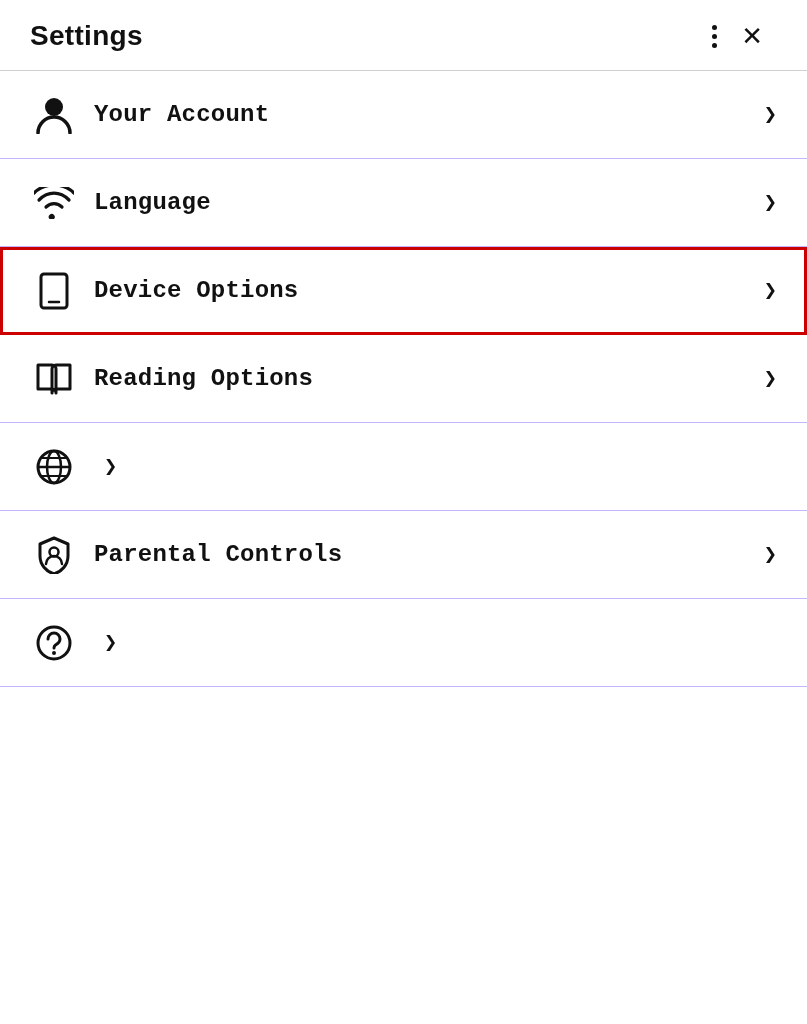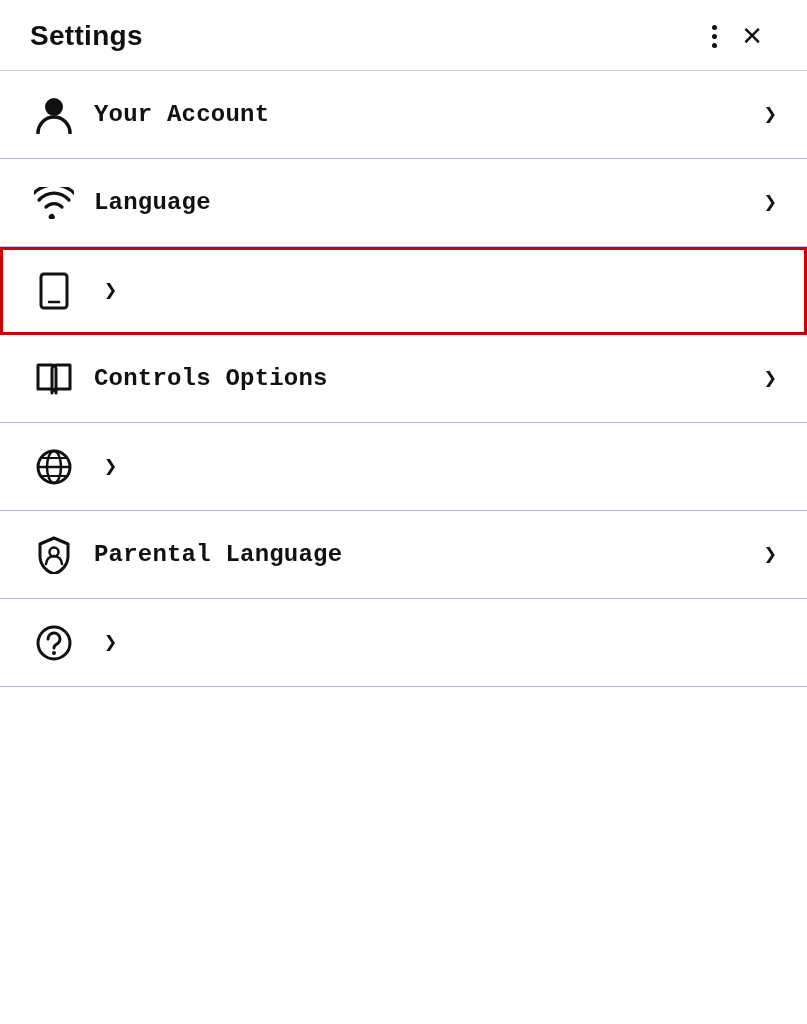--- a/index.html
+++ b/index.html
@@ -164,31 +164,32 @@
       <span class="menu-item-chevron">❯</span>
     </li>
 
     <li class="menu-item highlighted">
       <div class="menu-item-icon">
         <svg width="30" height="38" viewBox="0 0 30 38" fill="none" xmlns="http://www.w3.org/2000/svg">
           <rect x="2" y="2" width="26" height="34" rx="3" stroke="#111111" stroke-width="3" fill="none"></rect>
           <line x1="10" y1="30" x2="20" y2="30" stroke="#111111" stroke-width="2.5" stroke-linecap="round"></line>
         </svg>
       </div>
+      <span class="menu-item-label">Device Options</span>
       <span class="menu-item-chevron">❯</span>
     </li>
 
     <li class="menu-item">
       <div class="menu-item-icon">
         <svg width="38" height="34" viewBox="0 0 38 34" fill="none" xmlns="http://www.w3.org/2000/svg">
           <path d="M3 3h14c2.2 0 4 1.8 4 4v24c0-2.2-1.8-4-4-4H3V3z" stroke="#111111" stroke-width="3" fill="none" stroke-linejoin="round"></path>
           <path d="M35 3H21c-2.2 0-4 1.8-4 4v24c0-2.2 1.8-4 4-4h14V3z" stroke="#111111" stroke-width="3" fill="none" stroke-linejoin="round"></path>
         </svg>
       </div>
-      <span class="menu-item-label">Controls Options</span>
+      <span class="menu-item-label">Reading Options</span>
       <span class="menu-item-chevron">❯</span>
     </li>
 
     <li class="menu-item">
       <div class="menu-item-icon">
         <svg width="38" height="38" viewBox="0 0 38 38" fill="none" xmlns="http://www.w3.org/2000/svg">
           <circle cx="19" cy="19" r="16" stroke="#111111" stroke-width="3" fill="none"></circle>
           <ellipse cx="19" cy="19" rx="7" ry="16" stroke="#111111" stroke-width="2.5" fill="none"></ellipse>
           <line x1="3" y1="19" x2="35" y2="19" stroke="#111111" stroke-width="2.5"></line>
           <path d="M6 10h26M6 28h26" stroke="#111111" stroke-width="2.2" stroke-linecap="round"></path>
@@ -198,21 +199,21 @@
     </li>
 
     <li class="menu-item">
       <div class="menu-item-icon">
         <svg width="34" height="38" viewBox="0 0 34 38" fill="none" xmlns="http://www.w3.org/2000/svg">
           <path d="M17 2L3 8v12c0 9 6.5 15.5 14 18 7.5-2.5 14-9 14-18V8L17 2z" stroke="#111111" stroke-width="3" fill="none" stroke-linejoin="round"></path>
           <circle cx="17" cy="16" r="4.5" stroke="#111111" stroke-width="2.5" fill="none"></circle>
           <path d="M9 28c0-4.4 3.6-8 8-8s8 3.6 8 8" stroke="#111111" stroke-width="2.5" stroke-linecap="round" fill="none"></path>
         </svg>
       </div>
-      <span class="menu-item-label">Parental Language</span>
+      <span class="menu-item-label">Parental Controls</span>
       <span class="menu-item-chevron">❯</span>
     </li>
 
     <li class="menu-item">
       <div class="menu-item-icon">
         <svg width="38" height="38" viewBox="0 0 38 38" fill="none" xmlns="http://www.w3.org/2000/svg">
           <circle cx="19" cy="19" r="16" stroke="#111111" stroke-width="3" fill="none"></circle>
           <path d="M13 15c0-3.3 2.7-6 6-6s6 2.7 6 6c0 3-2 4.5-4.5 6C19 22 19 23 19 24" stroke="#111111" stroke-width="3" stroke-linecap="round" fill="none"></path>
           <circle cx="19" cy="29" r="2" fill="#111111"></circle>
         </svg>

